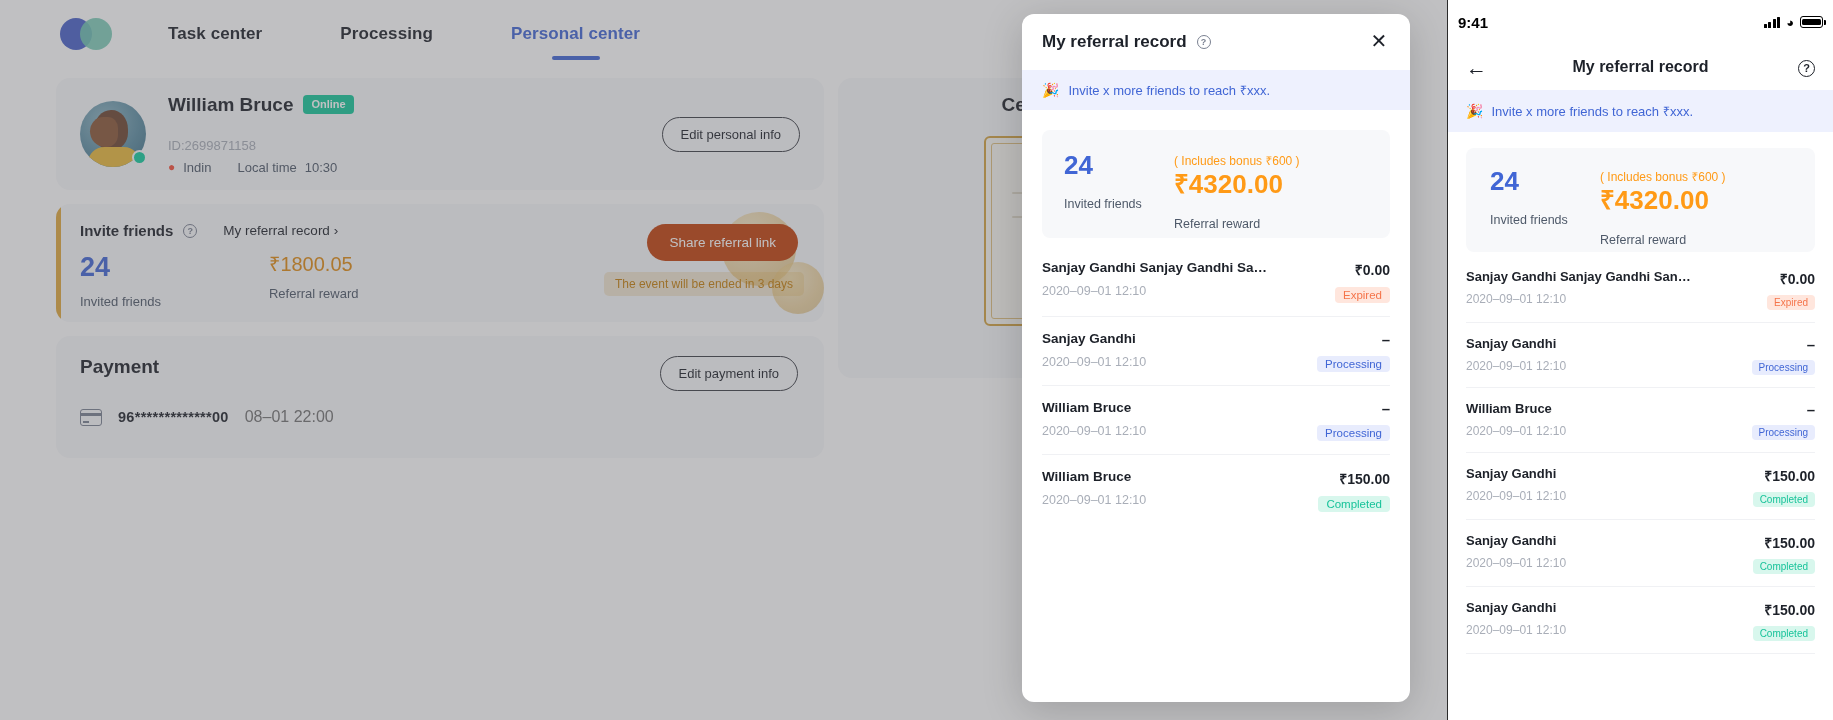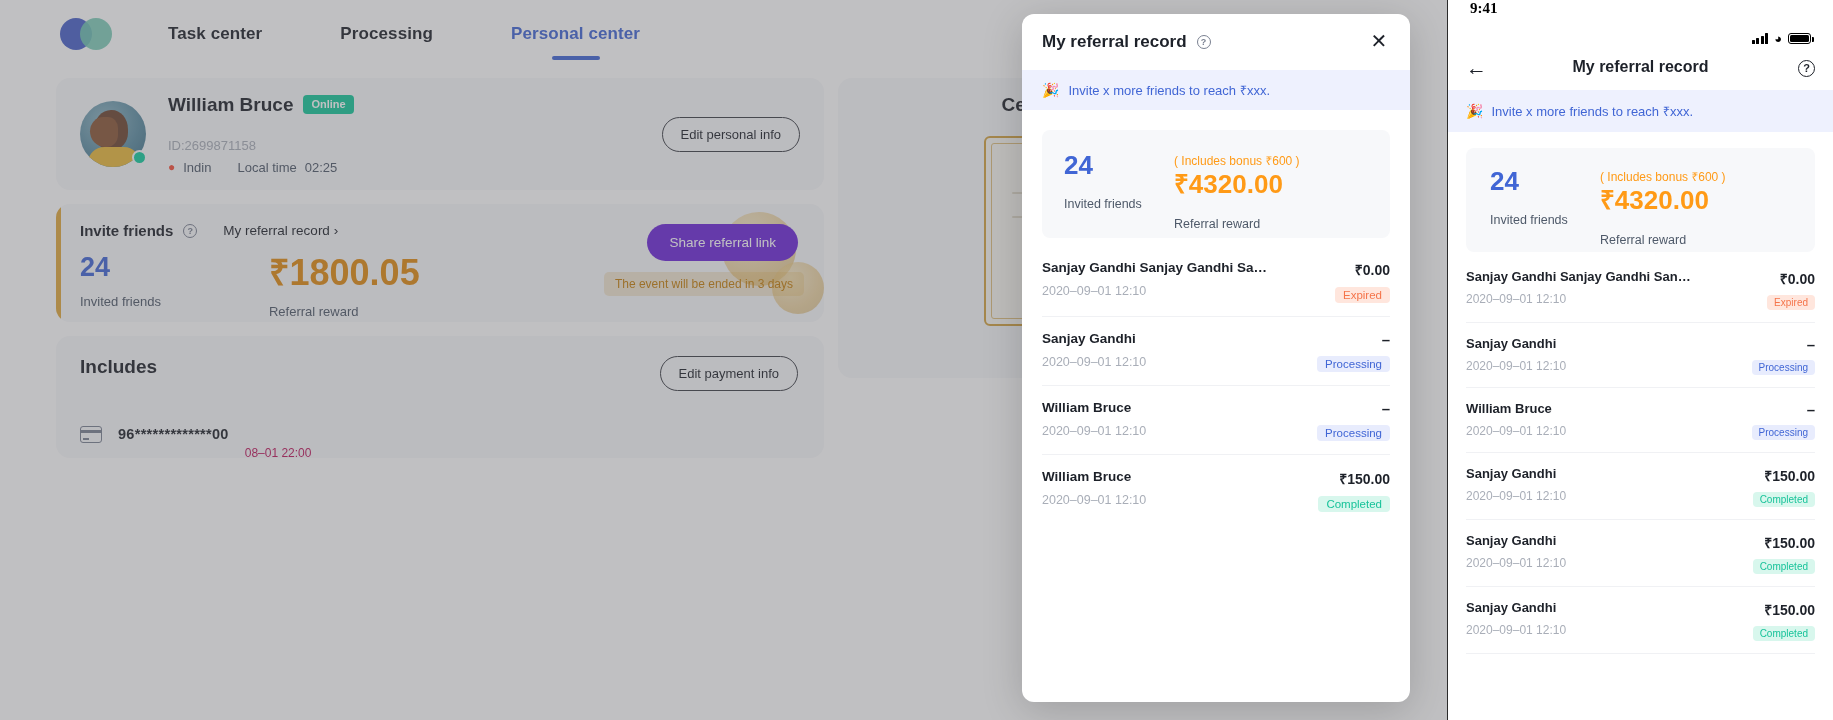--- a/index.html
+++ b/index.html
@@ -112,25 +112,25 @@
     width: 14px; height: 14px; border-radius: 50%; border: 1.3px solid #7a8191;
     font-size: 9px; line-height: 12px; text-align: center; color: #7a8191;
     display: inline-block; font-weight: 700;
   }
   .referral-link {
     font-size: 13.5px; color: #1d2129; margin-left: 16px; cursor: pointer; white-space: nowrap;
   }
   .stats { display: flex; margin-top: 14px; }
   .stat { margin-right: 108px; }
   .stat-num-blue { font-size: 27px; font-weight: 700; color: #4166d5; line-height: 1.1; }
-  .stat-num-orange { font-size: 36px; font-weight: 700; color: #e08b13; line-height: 1.1; }
+  .stat-num-orange { font-size: 20px; font-weight: 400; color: #e08b13; line-height: 1.1; }
   .stat-label { font-size: 13px; color: #4e5969; margin-top: 11px; }
   .btn-primary {
     position: absolute; right: 26px; top: 20px;
-    background: #6d28d9; color: #fff; border: none; border-radius: 19px;
+    background: #c2410c; color: #fff; border: none; border-radius: 19px;
     font-size: 13.5px; padding: 11px 22px; cursor: pointer; font-family: inherit;
     white-space: nowrap;
   }
   .event-chip {
     position: absolute; right: 20px; bottom: 26px;
     background: rgba(224,168,60,.22); color: #c57f0c;
     font-size: 12px; padding: 5px 11px; border-radius: 5px; white-space: nowrap;
   }
   .coin {
     position: absolute; border-radius: 50%;
@@ -148,21 +148,21 @@
     width: 22px; height: 17px; border: 1.6px solid #7a8191; border-radius: 3px;
     position: relative; flex: 0 0 22px;
   }
   .card-icon::before {
     content: ""; position: absolute; left: 0; right: 0; top: 3px; height: 3px; background: #7a8191;
   }
   .card-icon::after {
     content: ""; position: absolute; left: 2px; bottom: 2px; width: 6px; height: 2px; background: #7a8191;
   }
   .pay-num { font-size: 14.5px; font-weight: 700; color: #1d2129; letter-spacing: .3px; }
-  .pay-time { font-size: 12px; color: #be185d; margin-top: 38px; }
+  .pay-time { font-size: 16px; color: #737373; }
   .btn-pay-edit { position: absolute; right: 26px; top: 20px; }
 
   
   .col-right { position: absolute; left: 838px; top: 10px; width: 420px; }
   .cert-card { background: #f7f8fa; border-radius: 14px; height: 300px; padding: 16px 0 0 0; text-align: center; }
   .cert-title { font-size: 19px; font-weight: 700; color: #1d2129; }
   .cert-frame {
     width: 128px; height: 190px; margin: 20px auto 0 auto;
     border: 2px solid #d4a441; border-radius: 6px; background: #fcfaf4;
     position: relative; padding: 10px 6px;
@@ -228,21 +228,21 @@
   .chip.processing { background: #e8ecfd; color: #4166d5; }
   .chip.completed { background: #d8f7ed; color: #18c39a; }
 
   
   .mobile {
     position: relative; flex: 0 0 386px; width: 386px; height: 720px;
     background: #ffffff; border-left: 1px solid #2b2b2b;
     overflow: hidden;
   }
   .statusbar {
-    height: 44px; display: flex; padding: 0 22px; flex: 0 0 44px; font-family: Liberation Serif, serif;
+    height: 44px; display: flex; align-items: center; padding: 0 10px; flex: 0 0 44px;
   }
   .st-time { font-size: 15px; font-weight: 700; color: #000; }
   .st-right { margin-left: auto; display: flex; align-items: flex-end; gap: 6px; }
   .bars { display: flex; align-items: flex-end; gap: 1.5px; height: 11px; }
   .bars i { display: block; width: 3px; background: #000; border-radius: .5px; }
   .bars i:nth-child(1) { height: 4px; }
   .bars i:nth-child(2) { height: 6px; }
   .bars i:nth-child(3) { height: 8.5px; }
   .bars i:nth-child(4) { height: 11px; }
   .wifi { font-size: 13px; color: #000; line-height: 11px; }
@@ -306,21 +306,21 @@
               <div class="name-row">
                 <span class="pname">William Bruce</span>
                 <span class="badge-online">Online</span>
               </div>
               <div class="pid">ID:2699871158</div>
               <div class="pmeta">
                 <span class="pin-icon">●</span>
                 <span>Indin</span>
                 <span class="meta-gap"></span>
                 <span>Local time</span>
-                <span>02:25</span>
+                <span>10:30</span>
               </div>
             </div>
             <div class="spacer"></div>
             <button class="btn-outline">Edit personal info</button>
           </div>
 
           <div class="card invite-card">
             <span class="coin c-a"></span>
             <span class="coin c-b"></span>
             <div class="invite-head">
@@ -339,21 +339,21 @@
               <div class="stat">
                 <div class="stat-num-orange">₹1800.05</div>
                 <div class="stat-label">Referral reward</div>
               </div>
             </div>
             <button class="btn-primary">Share referral link</button>
             <div class="event-chip">The event will be ended in 3 days</div>
           </div>
 
           <div class="card payment-card">
-            <div class="pay-title">Includes</div>
+            <div class="pay-title">Payment</div>
             <button class="btn-outline btn-pay-edit">Edit payment info</button>
             <div class="pay-row">
               <span class="card-icon"></span>
               <span class="pay-num">96*************00</span>
               <span class="pay-time">08–01 22:00</span>
             </div>
           </div>
         </div>
 
         <div class="col-right">

